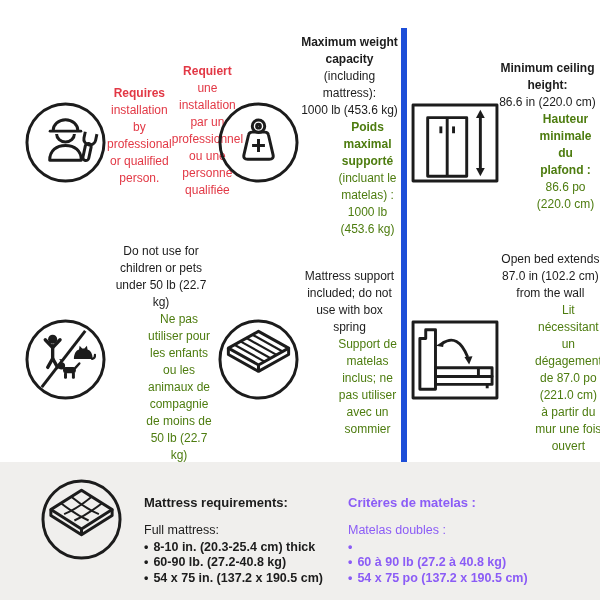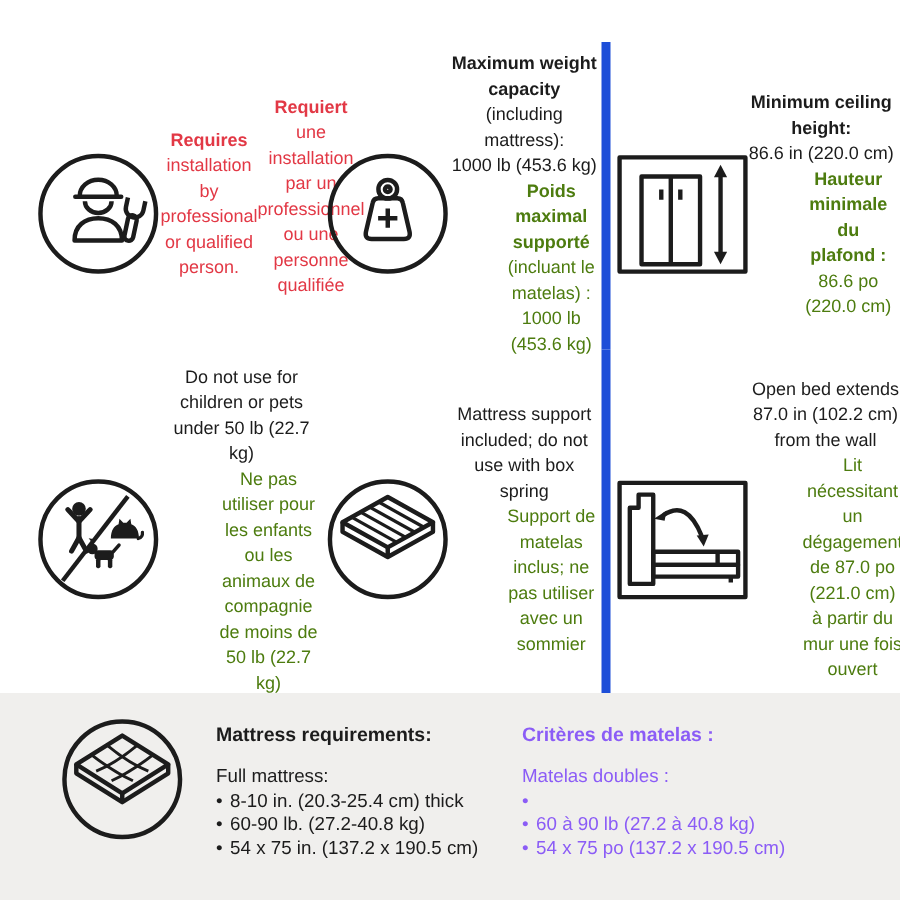--- a/index.html
+++ b/index.html
@@ -18,27 +18,27 @@
   .line { font-size:12px; line-height:17px; }
   .en { color:#1c1c1c; }
   .fr { color:#4d7c0f;padding-left:36px; }
   .b { font-weight:bold; }
   .red { color:#e23845; }
   .red strong { font-weight:bold; }
 
   
   .bottom { position:absolute; left:0; top:462px; width:600px; height:138px; background:#f0efed; display:flex; }
   .b-icon { margin:16px 0 0 40px; flex:0 0 auto; }
-  .b-col { padding-top:19px; }
+  .b-col { padding-top:32px; }
   .b-en { margin-left:21px; width:196px; color:#1c1c1c; }
   .b-fr { margin-left:8px; width:252px; color:#8b5cf6; }
   .b-title { font-size:13px; font-weight:bold; line-height:17px; }
   .b-sub { margin-top:12px; font-size:12.5px; line-height:15.5px; }
   .blist { list-style:none; margin:1px 0 0; padding:0; font-size:12.5px; line-height:15.5px; }
-  .blist li { display:flex; }
+  .blist li { display:flex;font-weight:bold; }
   .dot { flex:0 0 auto; margin-right:5px; }
   .dot::before { content:"\2022"; }
 
   svg { display:block; }
   .st { stroke:#1c1c1c; fill:none; stroke-width:3; stroke-linejoin:round; }
   .fl { fill:#1c1c1c; stroke:none; }
 </style>
 </head>
 <body>
 

